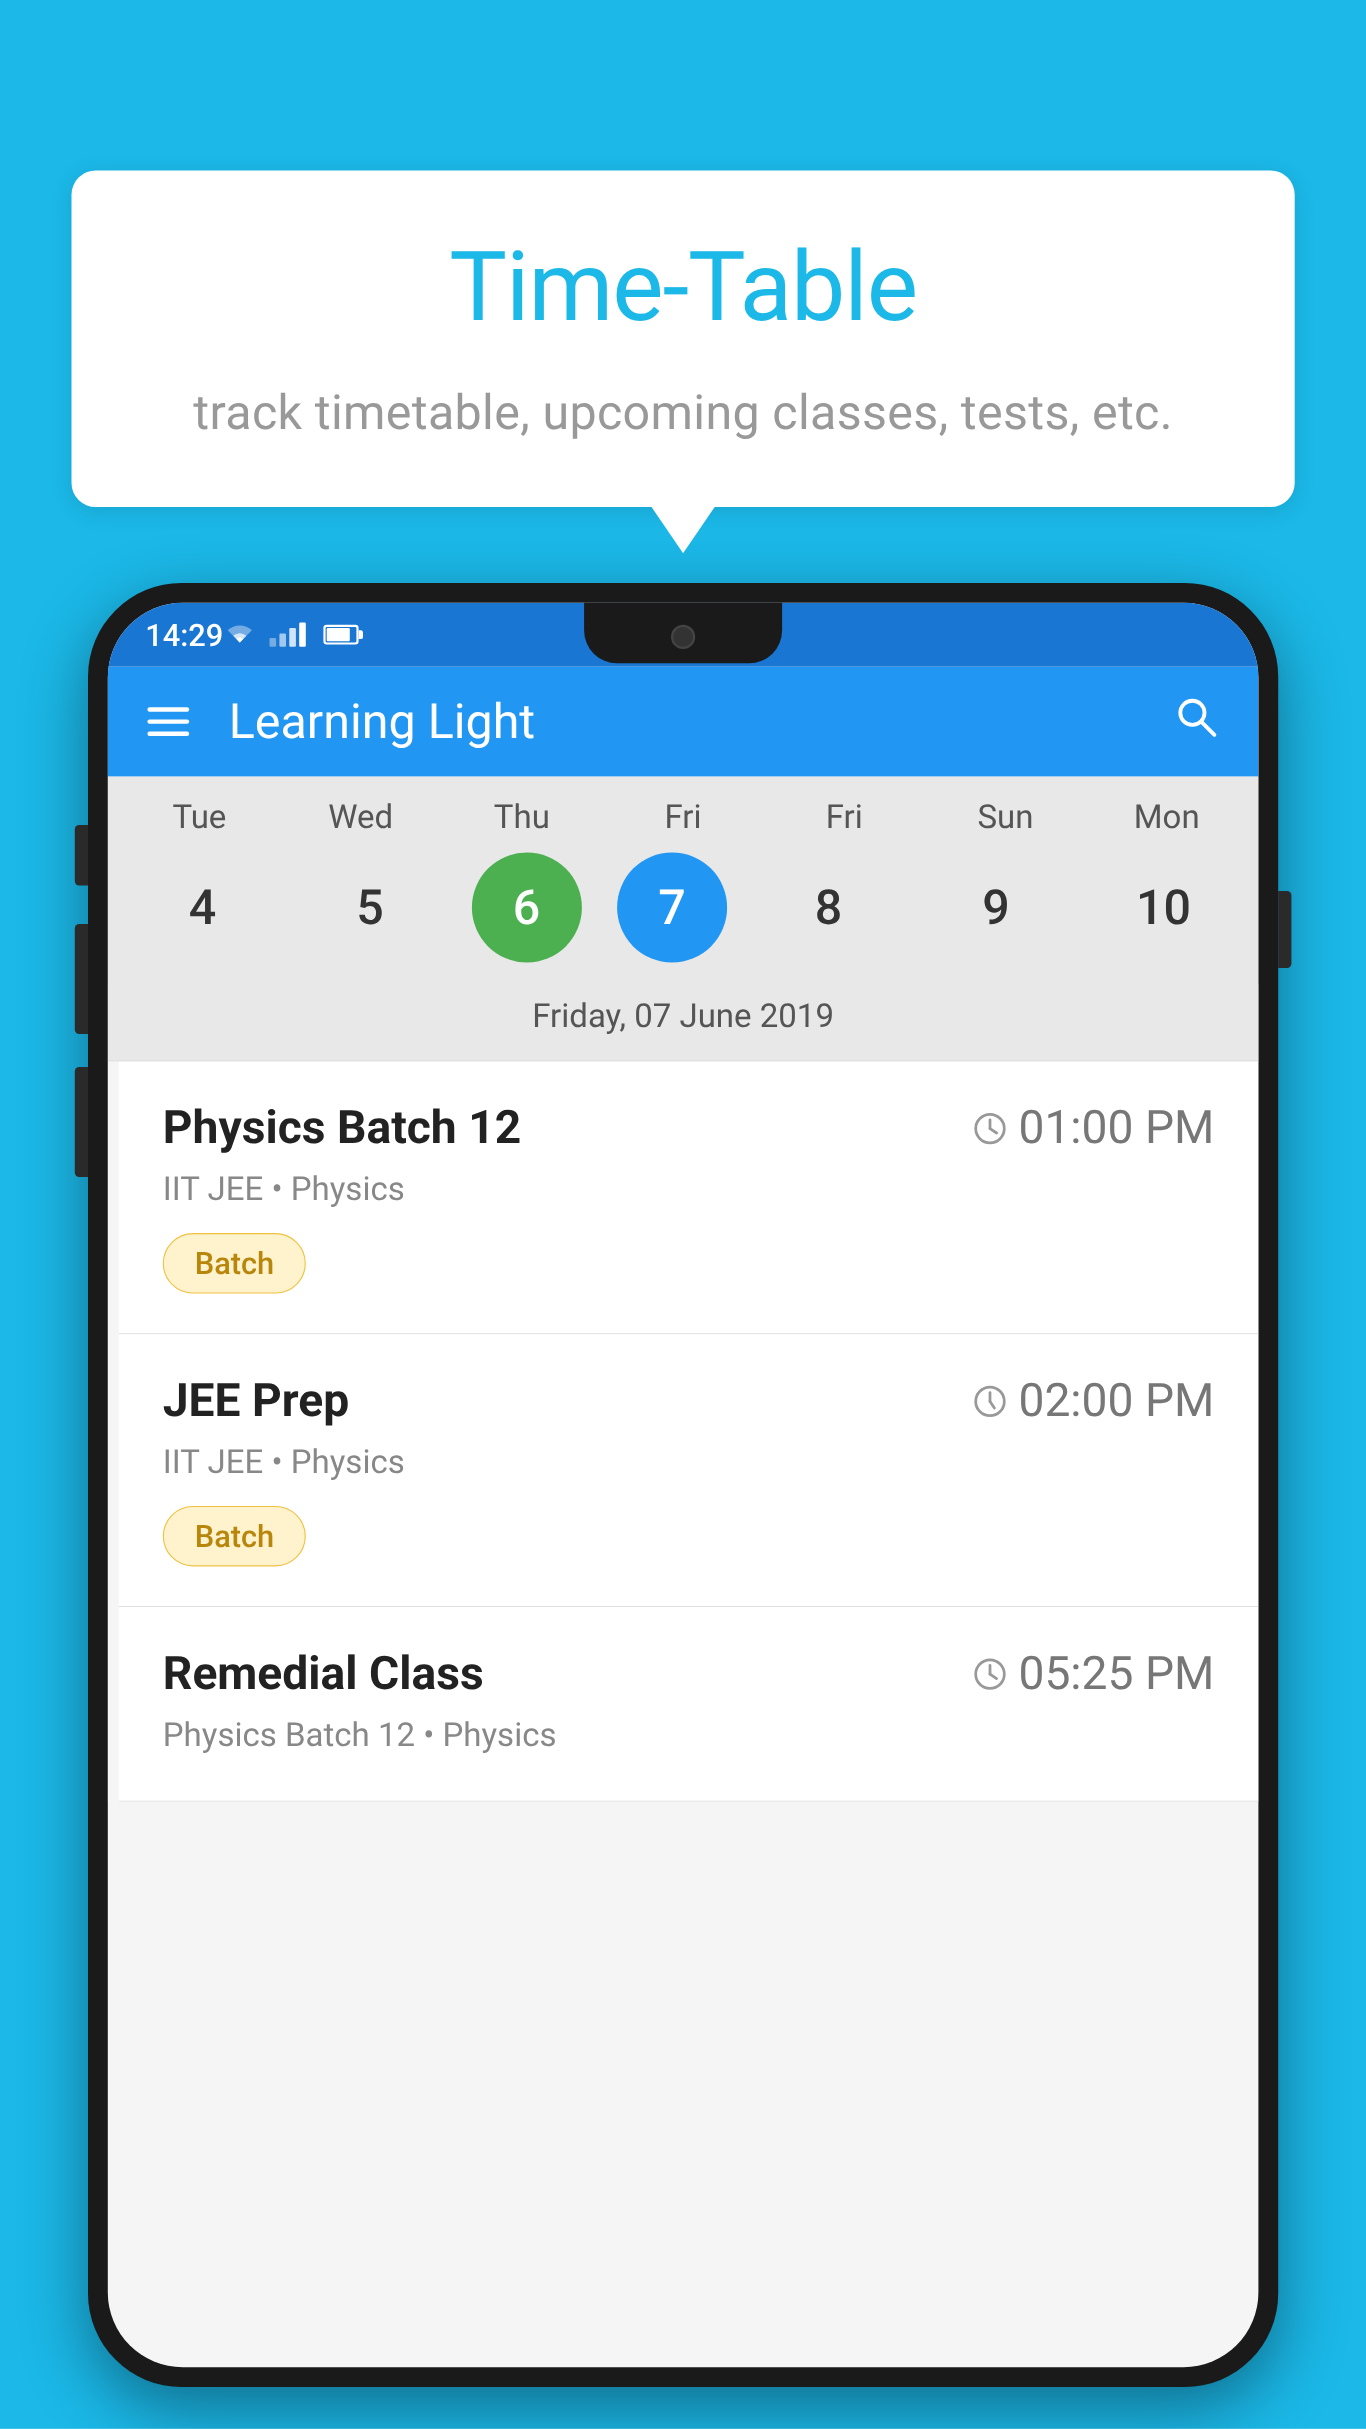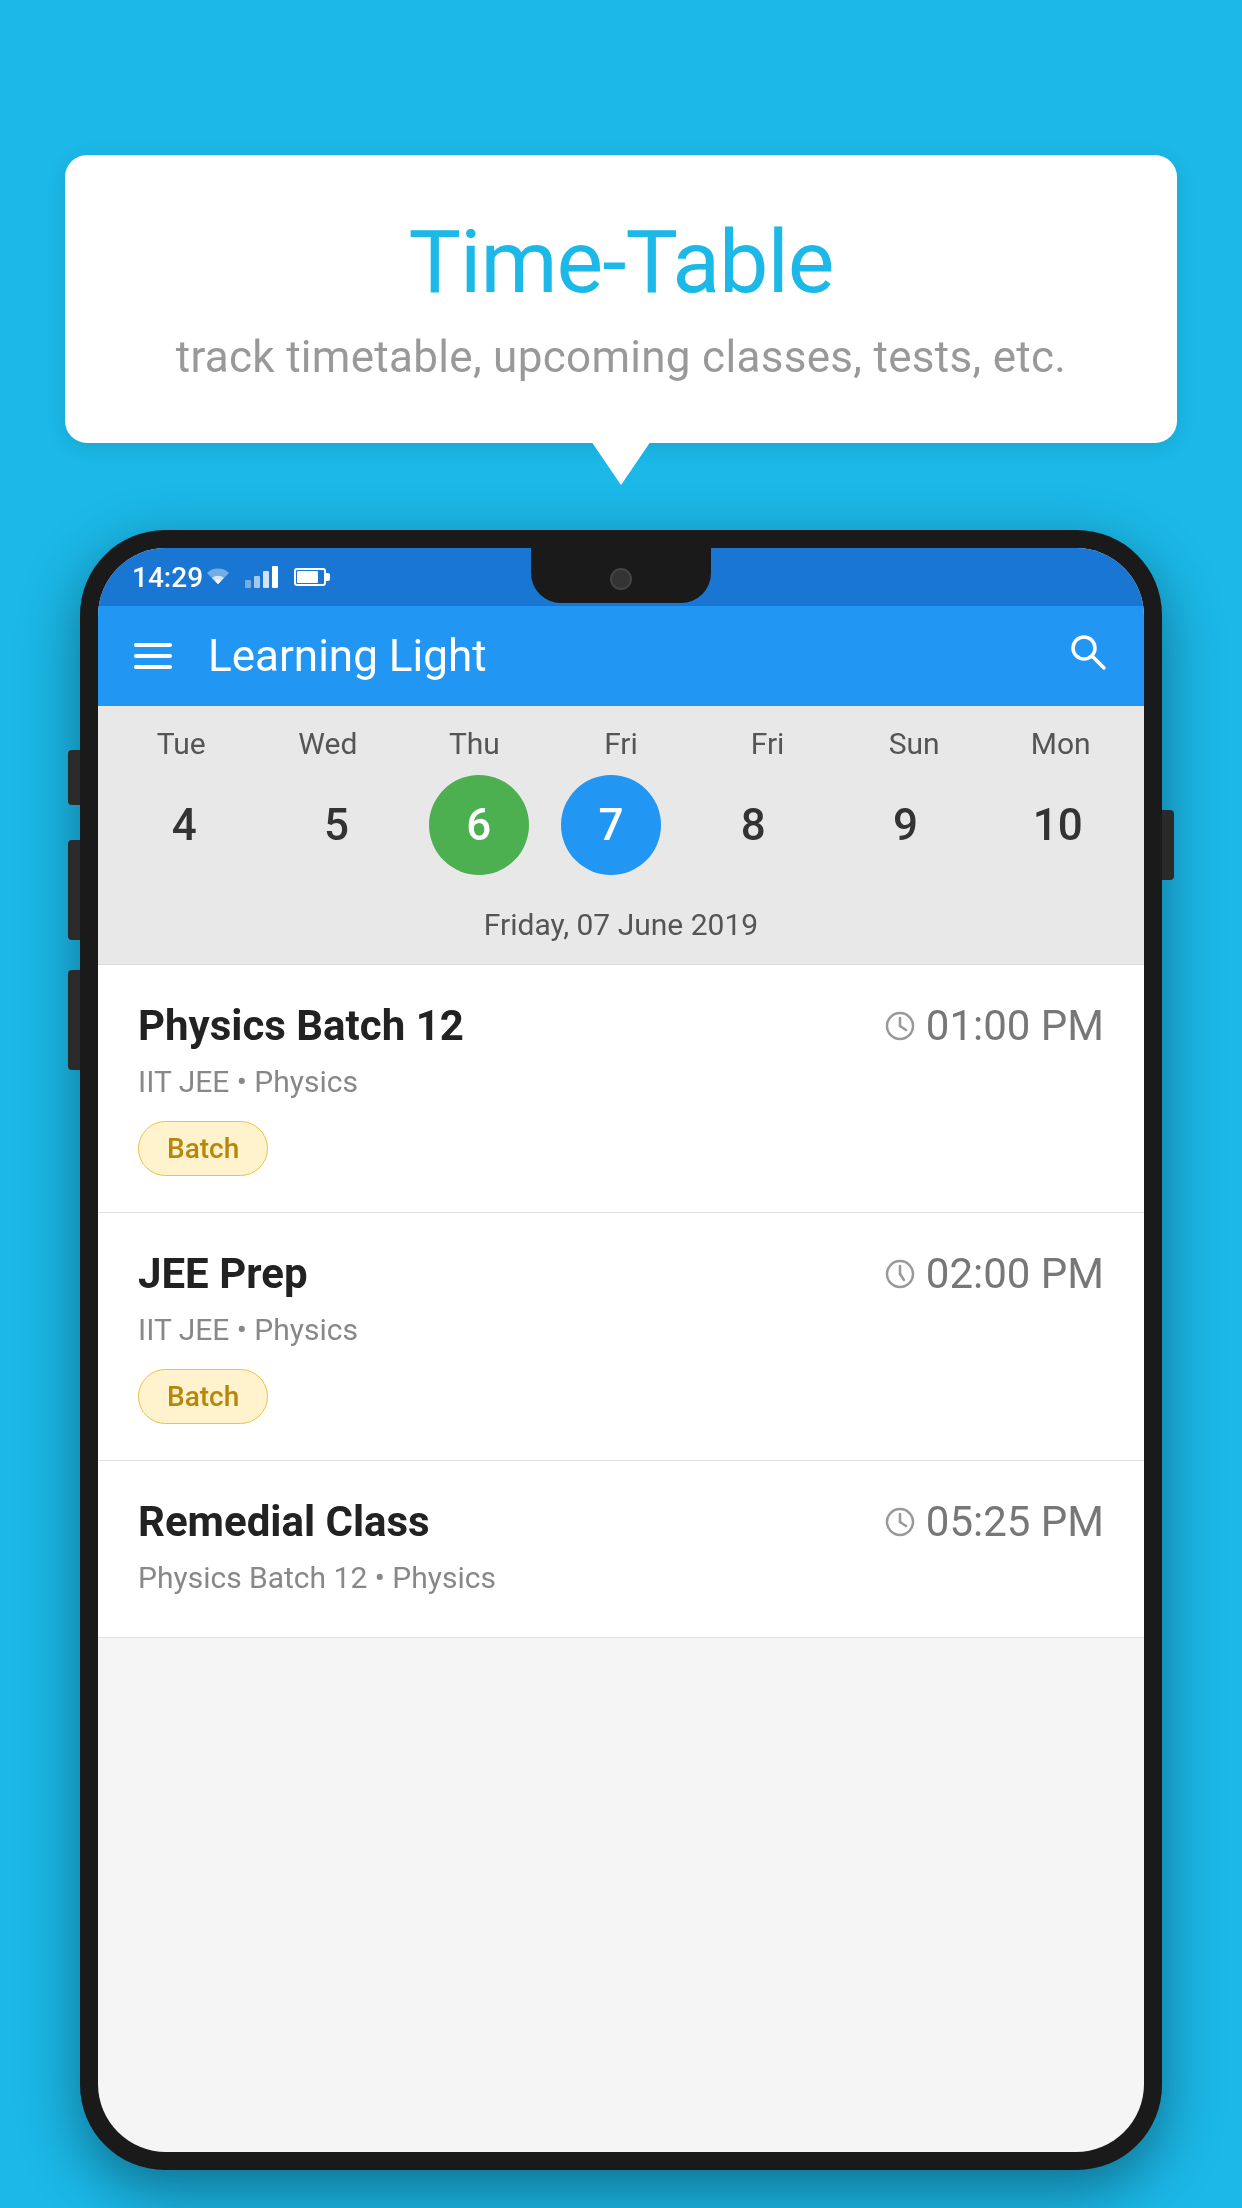--- a/index.html
+++ b/index.html
@@ -42,21 +42,21 @@
       border-left: 30px solid transparent;
       border-right: 30px solid transparent;
       border-top: 44px solid white;
     }
 
     .bubble-title {
       font-size: 88px;
       color: #1BB8E8;
       font-weight: 400;
       letter-spacing: -1px;
-      margin-bottom: 18px;
+      margin-bottom: 36px;
     }
 
     .bubble-subtitle {
       font-size: 44px;
       color: #999;
       font-weight: 400;
       letter-spacing: 0.3px;
     }
 
     
@@ -323,20 +323,21 @@
       font-size: 30px;
       color: #555;
       background: #e8e8e8;
       border-bottom: 1px solid #ddd;
     }
 
     
     .schedule-list {
       background: #f5f5f5;
       overflow: hidden;
+      padding-left: 10px;
     }
 
     .schedule-item {
       background: white;
       border-bottom: 1px solid #e0e0e0;
       padding: 36px 40px 36px;
     }
 
     .schedule-item-top {
       display: flex;

